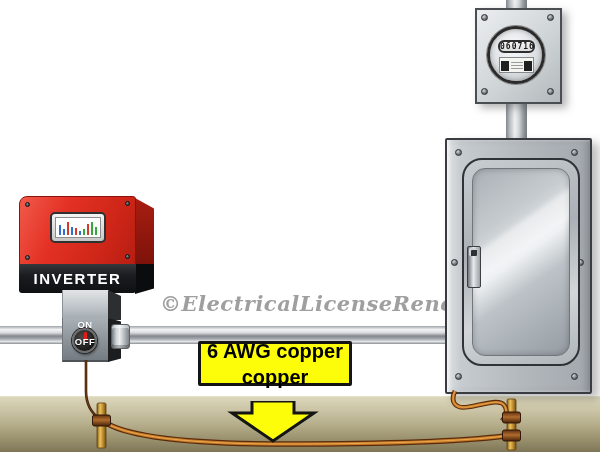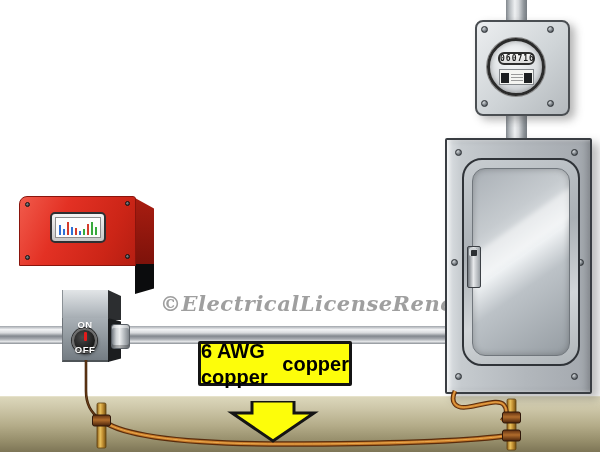--- a/index.html
+++ b/index.html
@@ -75,25 +75,24 @@
   }
   
   .scr{
     position:absolute;width:7px;height:7px;border-radius:50%;box-sizing:border-box;
     background:radial-gradient(circle at 35% 30%,#d4d8db,#70767c 60%,#3a3f44);
     border:1px solid #2c3034;
   }
   .scr.sm{width:5px;height:5px;background:radial-gradient(circle at 35% 30%,#8a8f93,#4a4e52 60%,#1e2124);border-color:#141618;}
   
   .meter-plate{
-    position:absolute;left:475px;top:20px;width:83px;height:92px;z-index:11;
+    position:absolute;left:475px;top:8px;width:83px;height:92px;z-index:11;
     background:linear-gradient(135deg,#eceef0 0%,#cfd4d7 55%,#b4b9bd 100%);
-    border:2px solid #4a4e52;border-radius:8px;
+    border:2px solid #4a4e52;border-radius:0;
     box-shadow:5px 4px 8px rgba(70,70,70,.4);
-    padding-left:8px;
   }
   .meter-ring{
     position:absolute;left:10px;top:16px;width:58px;height:58px;border-radius:50%;
     border:3px solid #2b2b2b;box-sizing:border-box;
     background:radial-gradient(circle at 45% 35%,#fafbfc,#dcdfe2 55%,#b8bcc0 100%);
     box-shadow:0 0 0 1px #888,inset 0 0 5px rgba(0,0,0,.3);
   }
   .meter-digits{
     position:absolute;left:8px;top:11px;width:37px;height:13px;box-sizing:border-box;
     background:linear-gradient(180deg,#f6f6f6,#dcdcdc);
@@ -161,35 +160,35 @@
   .sw-side{
     position:absolute;left:108px;top:318px;width:13px;height:44px;z-index:12;
     background:#1b1d1f;clip-path:polygon(0 0,100% 8%,100% 92%,0 100%);
   }
   .sw-on,.sw-off{
     position:absolute;left:62px;width:46px;z-index:14;text-align:center;
     color:#ffffff;font-size:9.5px;font-weight:bold;letter-spacing:.5px;
     text-shadow:0 1px 1px rgba(0,0,0,.5);
   }
   .sw-on{top:319px;}
-  .sw-off{top:344px;}
+  .sw-off{top:336px;}
   .knob{
     position:absolute;left:72px;top:328px;width:25px;height:25px;border-radius:50%;z-index:13;box-sizing:border-box;
     background:radial-gradient(circle at 40% 35%,#4a4a4a,#191919 70%);
     border:2px solid #6d6d6d;box-shadow:0 0 0 1px #2a2a2a,1px 2px 3px rgba(0,0,0,.5);
   }
   .knob .pointer{
     position:absolute;left:9.5px;top:2px;width:3px;height:9px;background:#e21b1b;border-radius:1px;
   }
   
   .callout{
     position:absolute;left:198px;top:341px;width:154px;height:45px;z-index:41;box-sizing:border-box;
     background:var(--callout-yellow,#fdfd0a);
     border:3px solid #141414;border-radius:2px;
-    display:flex;align-items:center;justify-content:center;
+    display:flex;flex-direction:column;align-items:center;justify-content:center;
     font-size:20px;font-weight:600;color:#000;line-height:1.3;
   }
   .arrow-svg{position:absolute;left:225px;top:401px;z-index:40;}
   .wires-svg{position:absolute;left:0;top:0;z-index:30;}
 </style>
 </head>
 <body>
 
 <div class="stage">
 
@@ -250,20 +249,21 @@
         <span class="bar" style="height: 85%; background: rgb(212, 58, 42);"></span>
         <span class="bar" style="height: 55%; background: rgb(47, 111, 212);"></span>
         <span class="bar" style="height: 45%; background: rgb(212, 58, 42);"></span>
         <span class="bar" style="height: 30%; background: rgb(47, 111, 212);"></span>
         <span class="bar" style="height: 40%; background: rgb(55, 169, 60);"></span>
         <span class="bar" style="height: 75%; background: rgb(212, 58, 42);"></span>
         <span class="bar" style="height: 88%; background: rgb(55, 169, 60);"></span>
         <span class="bar" style="height: 55%; background: rgb(55, 169, 60);"></span>
       </div>
   </div>
+  <div class="inv-band">INVERTER</div>
 
   <div class="stem"></div>
   <div class="stem-side"></div>
   <div class="sw-box"></div>
   <div class="sw-side"></div>
   <div class="sw-on">ON</div>
   <div class="knob">
     <span class="pointer"></span>
   </div>
   <div class="sw-off">OFF</div>

